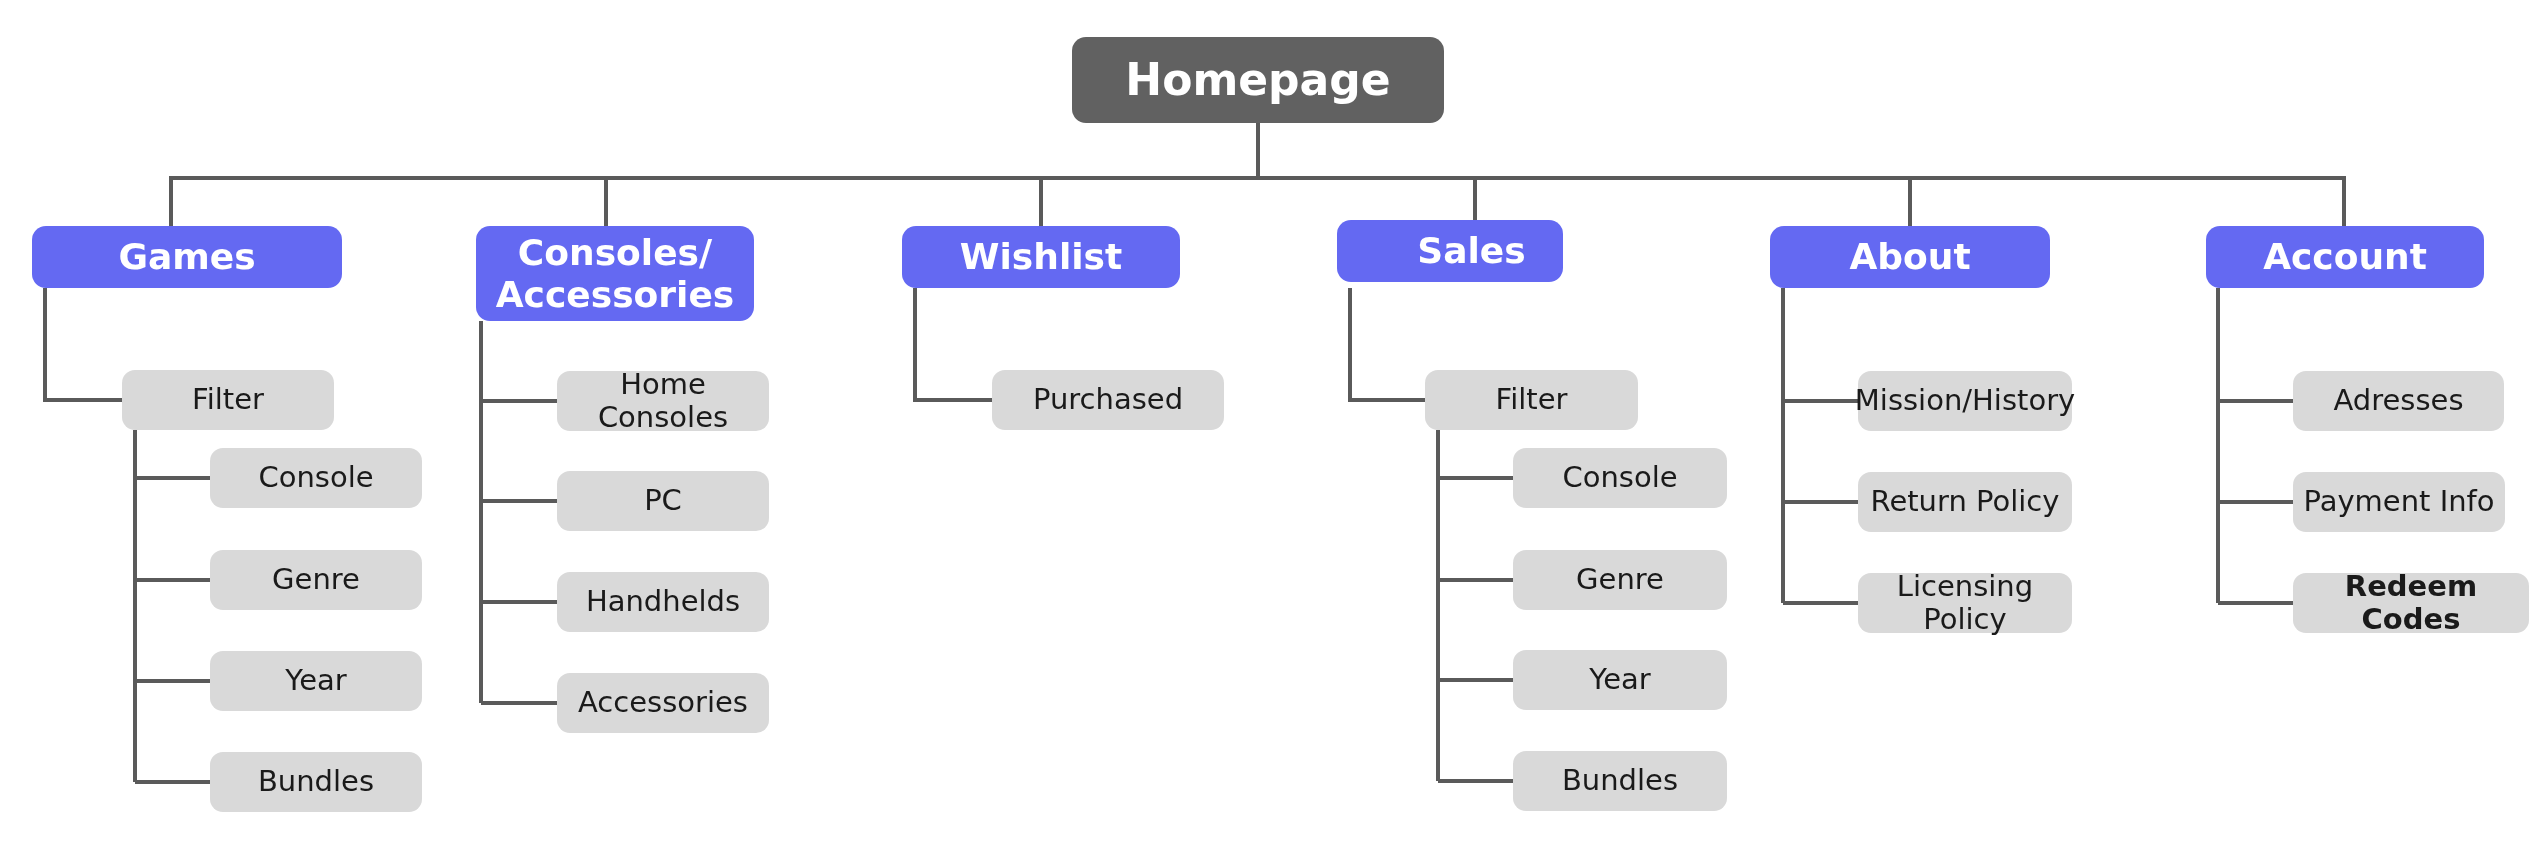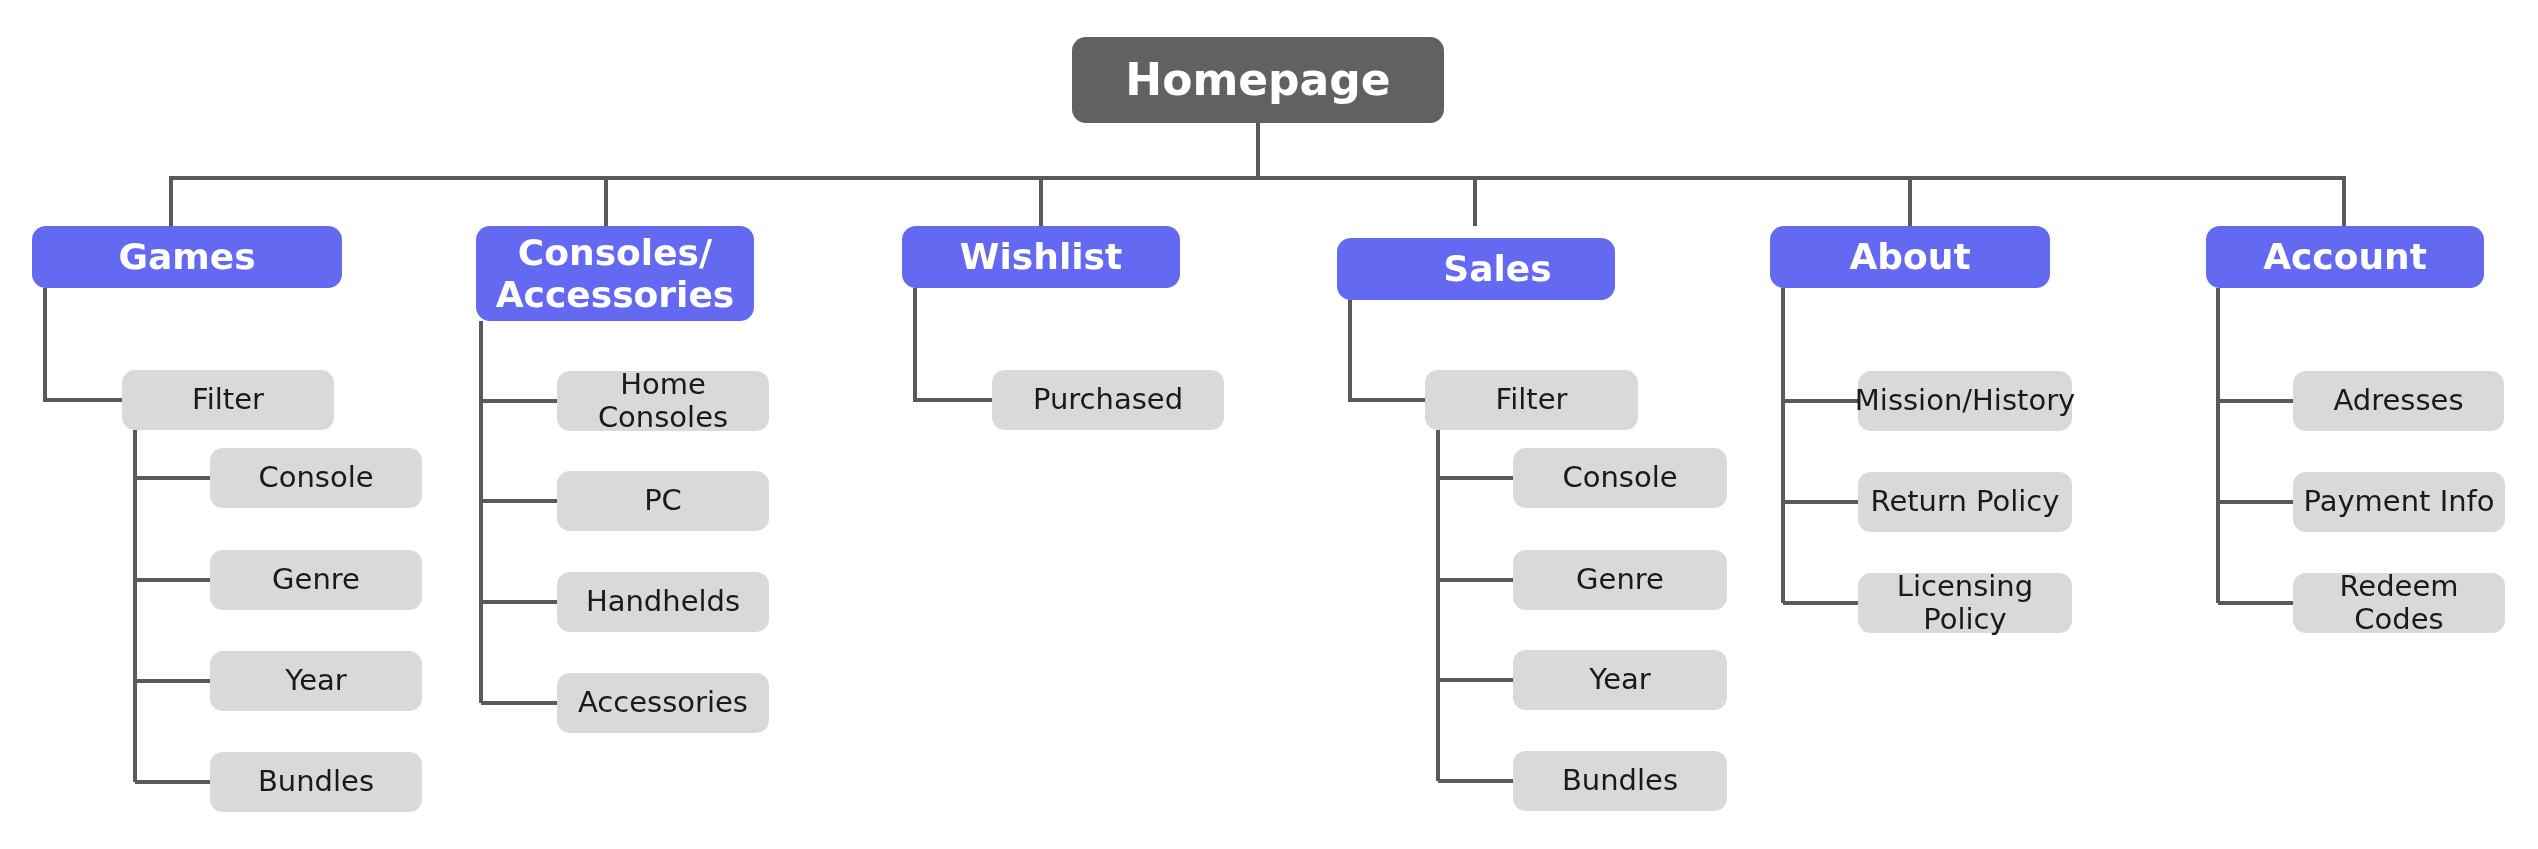--- a/index.html
+++ b/index.html
@@ -95,30 +95,30 @@
   <div class="node branch" style="left:468px;top:226px;width:278px;height:95px;margin-left:8px;">Consoles/
 Accessories</div>
   <div class="node leaf" style="left:557px;top:371px;width:212px;height:60px;">Home Consoles</div>
   <div class="node leaf" style="left:557px;top:471px;width:212px;height:60px;">PC</div>
   <div class="node leaf" style="left:557px;top:572px;width:212px;height:60px;text-align:right;">Handhelds</div>
   <div class="node leaf" style="left:557px;top:673px;width:212px;height:60px;">Accessories</div>
 
   <div class="node branch" style="left:902px;top:226px;width:278px;height:62px;">Wishlist</div>
   <div class="node leaf" style="left:992px;top:370px;width:232px;height:60px;">Purchased</div>
 
-  <div class="node branch" style="left:1337px;top:238px;width:278px;height:62px;padding-left:43px;">Sales</div>
+  <div class="node branch" style="left:1337px;top:220px;width:226px;height:62px;padding-left:43px;">Sales</div>
   <div class="node leaf" style="left:1425px;top:370px;width:213px;height:60px;">Filter</div>
   <div class="node leaf" style="left:1513px;top:448px;width:214px;height:60px;">Console</div>
   <div class="node leaf" style="left:1513px;top:550px;width:214px;height:60px;">Genre</div>
   <div class="node leaf" style="left:1513px;top:650px;width:214px;height:60px;">Year</div>
   <div class="node leaf" style="left:1513px;top:751px;width:214px;height:60px;">Bundles</div>
 
   <div class="node branch" style="left:1770px;top:226px;width:280px;height:62px;">About</div>
   <div class="node leaf" style="left:1858px;top:371px;width:214px;height:60px;">Mission/History</div>
   <div class="node leaf" style="left:1858px;top:472px;width:214px;height:60px;">Return Policy</div>
   <div class="node leaf" style="left:1858px;top:573px;width:214px;height:60px;">Licensing Policy</div>
 
   <div class="node branch" style="left:2206px;top:226px;width:278px;height:62px;">Account</div>
   <div class="node leaf" style="left:2293px;top:371px;width:211px;height:60px;">Adresses</div>
   <div class="node leaf" style="left:2293px;top:472px;width:212px;height:60px;">Payment Info</div>
-  <div class="node leaf" style="left:2293px;top:573px;width:212px;height:60px;">Redeem Codes</div>
+  <div class="node leaf" style="left:2293px;top:573px;width:236px;height:60px;font-weight:bold;">Redeem Codes</div>
 
 </div>
 
 </body></html>

